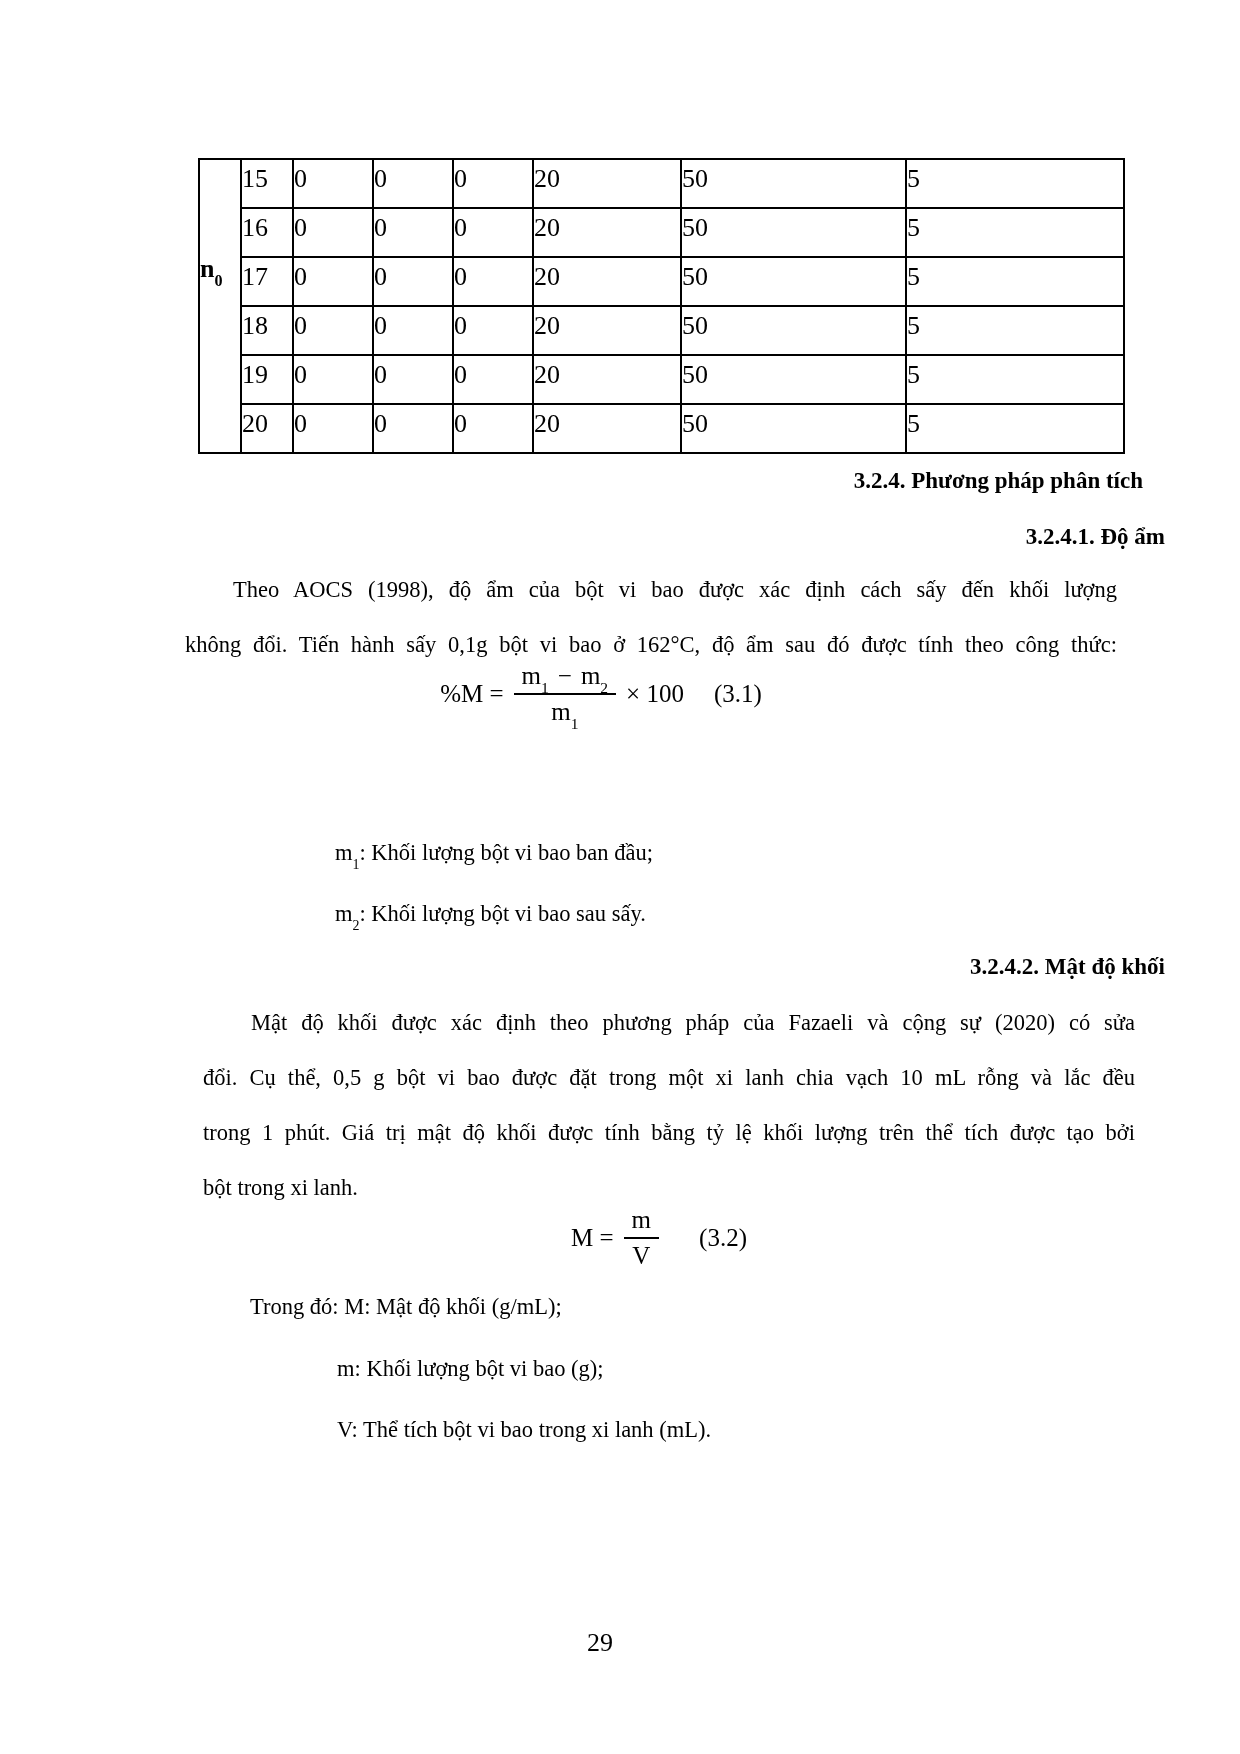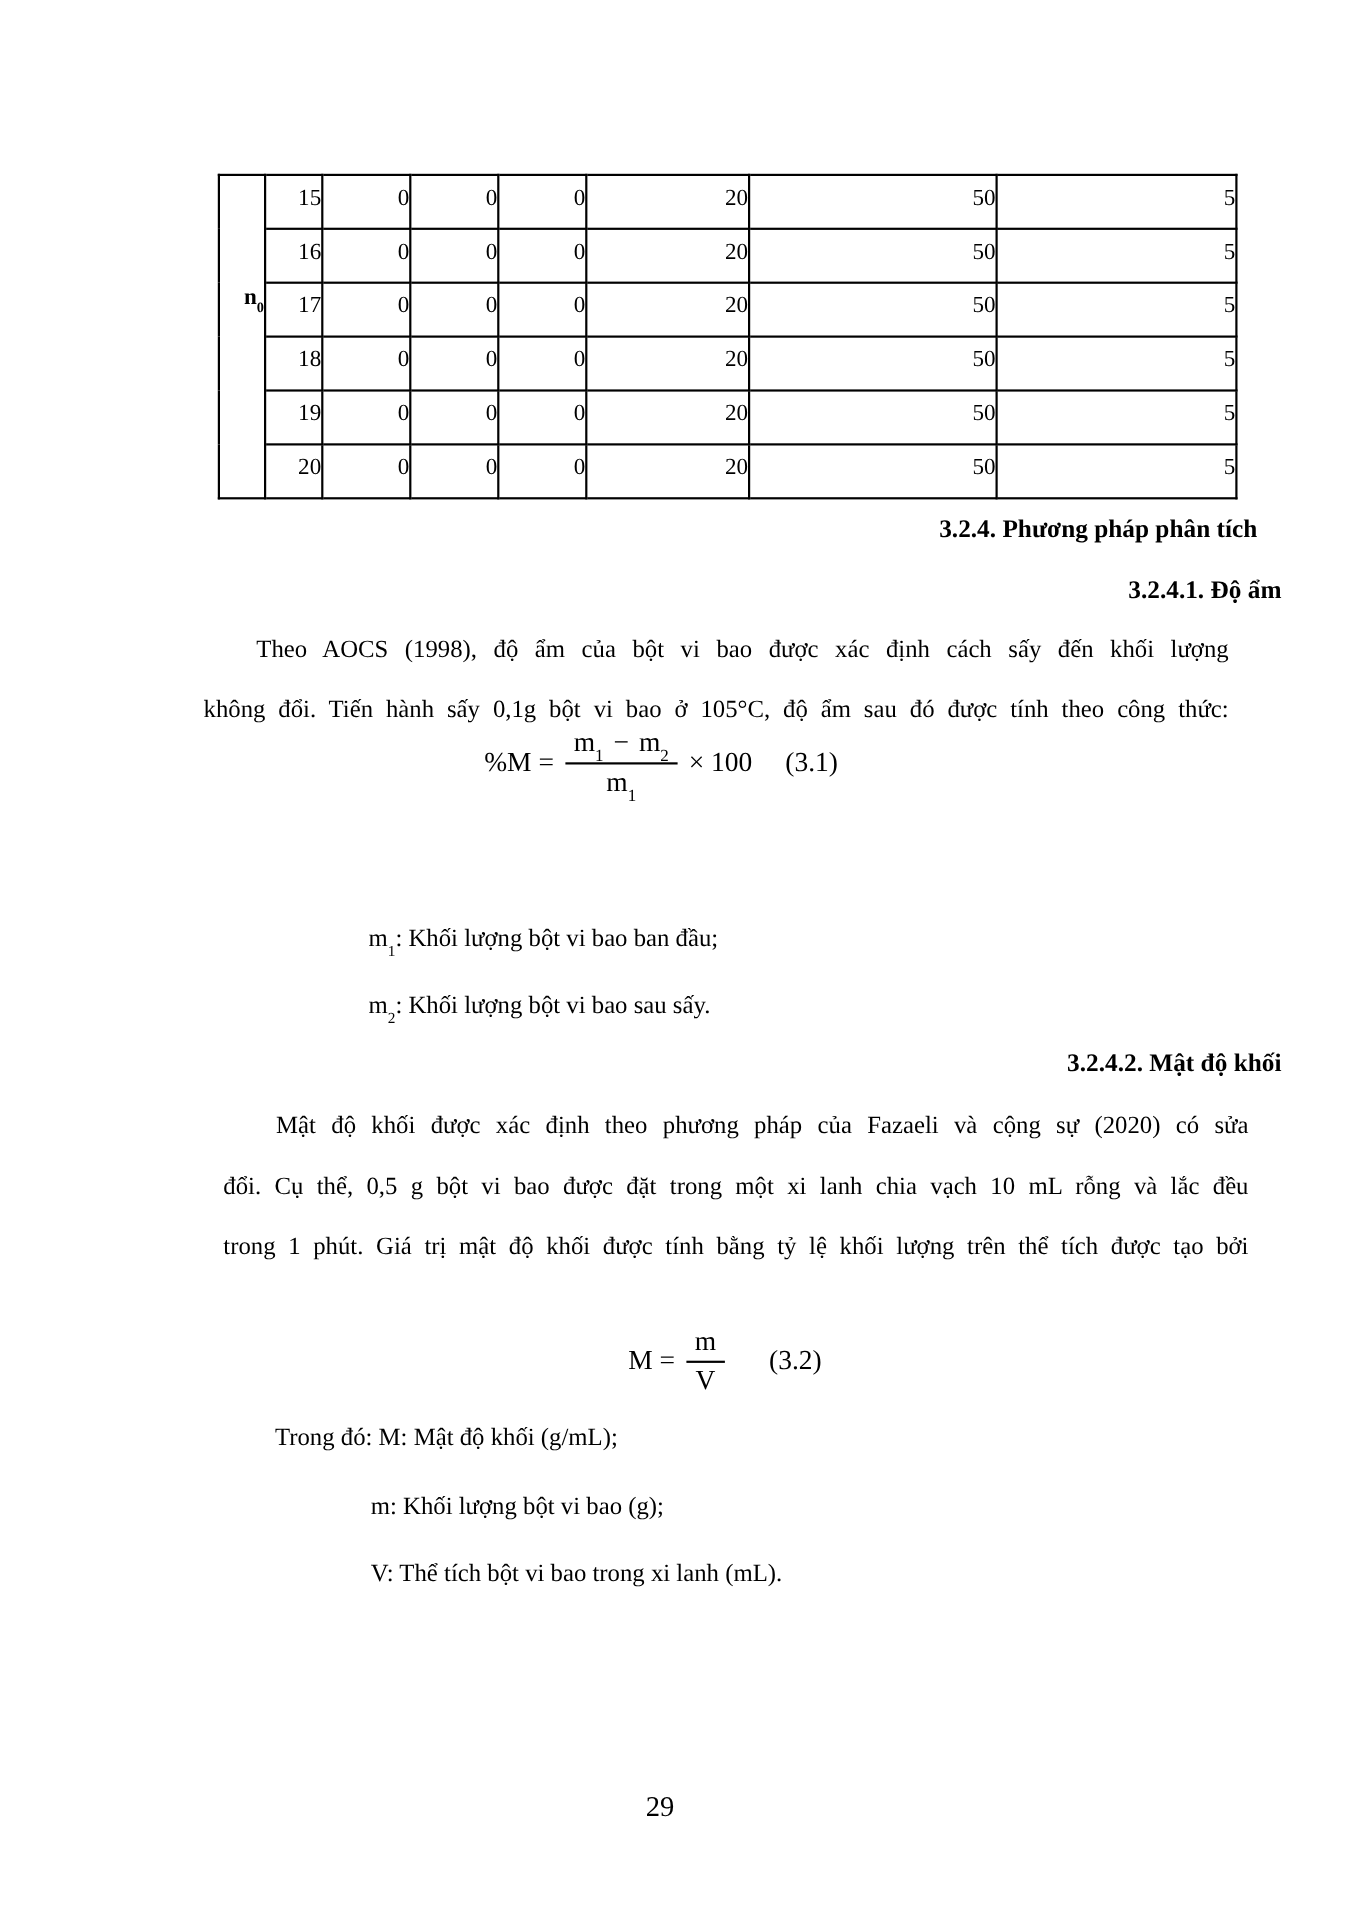--- a/index.html
+++ b/index.html
@@ -5,22 +5,22 @@
   html,body { margin:0; padding:0; background:#ffffff; }
   .page {
     position:relative; width:1240px; height:1754px; background:#ffffff;
     font-family:"Liberation Serif","DejaVu Serif",serif; color:#000;
     overflow:hidden;
   }
 
   
   .dtable { position:absolute; left:198px; top:158px; border-collapse:collapse; table-layout:fixed; }
   .dtable td {
-    border:2px solid #000; height:44px; text-align:right; vertical-align:top;
-    padding:3px 0 0 0; font-size:21px; line-height:32px;
+    border:2px solid #000; height:44px; text-align:left; vertical-align:top;
+    padding:3px 0 0 0; font-size:26px; line-height:32px;
   }
   .dtable td.lbl { vertical-align:middle; font-weight:bold; padding:0 0 75px 0; }
 
   sub { font-size:0.62em; line-height:0; position:relative; top:0.22em; }
 
   
   .abs { position:absolute; left:185px; width:932px; }
   .h { font-weight:bold; font-size:23px; margin:0;text-align:right; }
   .h2a { top:468px; padding-left:26px; }
   .h2b { top:524px; padding-left:48px; }
@@ -128,21 +128,21 @@
         <td>5</td>
       </tr>
     </tbody>
   </table>
 
   <h2 class="h abs h2a">3.2.4. Phương pháp phân tích</h2>
   <h3 class="h abs h2b">3.2.4.1. Độ ẩm</h3>
 
   <div class="abs p1">
     <div class="jline indent">Theo AOCS (1998), độ ẩm của bột vi bao được xác định cách sấy đến khối lượng</div>
-    <div class="jline">không đổi. Tiến hành sấy 0,1g bột vi bao ở 105°C, độ ẩm sau đó được tính theo công thức:</div>
+    <div class="jline">không đổi. Tiến hành sấy 0,1g bột vi bao ở 162°C, độ ẩm sau đó được tính theo công thức:</div>
   </div>
 
   <div class="formula f31">
     <span>%M =</span>
     <span class="frac">
       <span class="num"><span>m</span><sub>1</sub><span class="mid">−</span><span>m</span><sub>2</sub></span>
       <span class="den"><span>m</span><sub>1</sub></span>
     </span>
     <span>× 100</span>
     <span class="ftag">(3.1)</span>
@@ -150,20 +150,21 @@
 
   <div class="line abs d1"><span><span>m</span><sub>1</sub></span><span>: Khối lượng bột vi bao ban đầu;</span></div>
   <div class="line abs d2"><span><span>m</span><sub>2</sub></span><span>: Khối lượng bột vi bao sau sấy.</span></div>
 
   <h3 class="h abs h2c">3.2.4.2. Mật độ khối</h3>
 
   <div class="abs p2">
     <div class="jline indent">Mật độ khối được xác định theo phương pháp của Fazaeli và cộng sự (2020) có sửa</div>
     <div class="jline">đổi. Cụ thể, 0,5 g bột vi bao được đặt trong một xi lanh chia vạch 10 mL rỗng và lắc đều</div>
     <div class="jline">trong 1 phút. Giá trị mật độ khối được tính bằng tỷ lệ khối lượng trên thể tích được tạo bởi</div>
+    <div class="jline plain">bột trong xi lanh.</div>
   </div>
 
   <div class="formula f32">
     <span>M =</span>
     <span class="frac">
       <span class="num">m</span>
       <span class="den">V</span>
     </span>
     <span class="ftag">(3.2)</span>
   </div>

